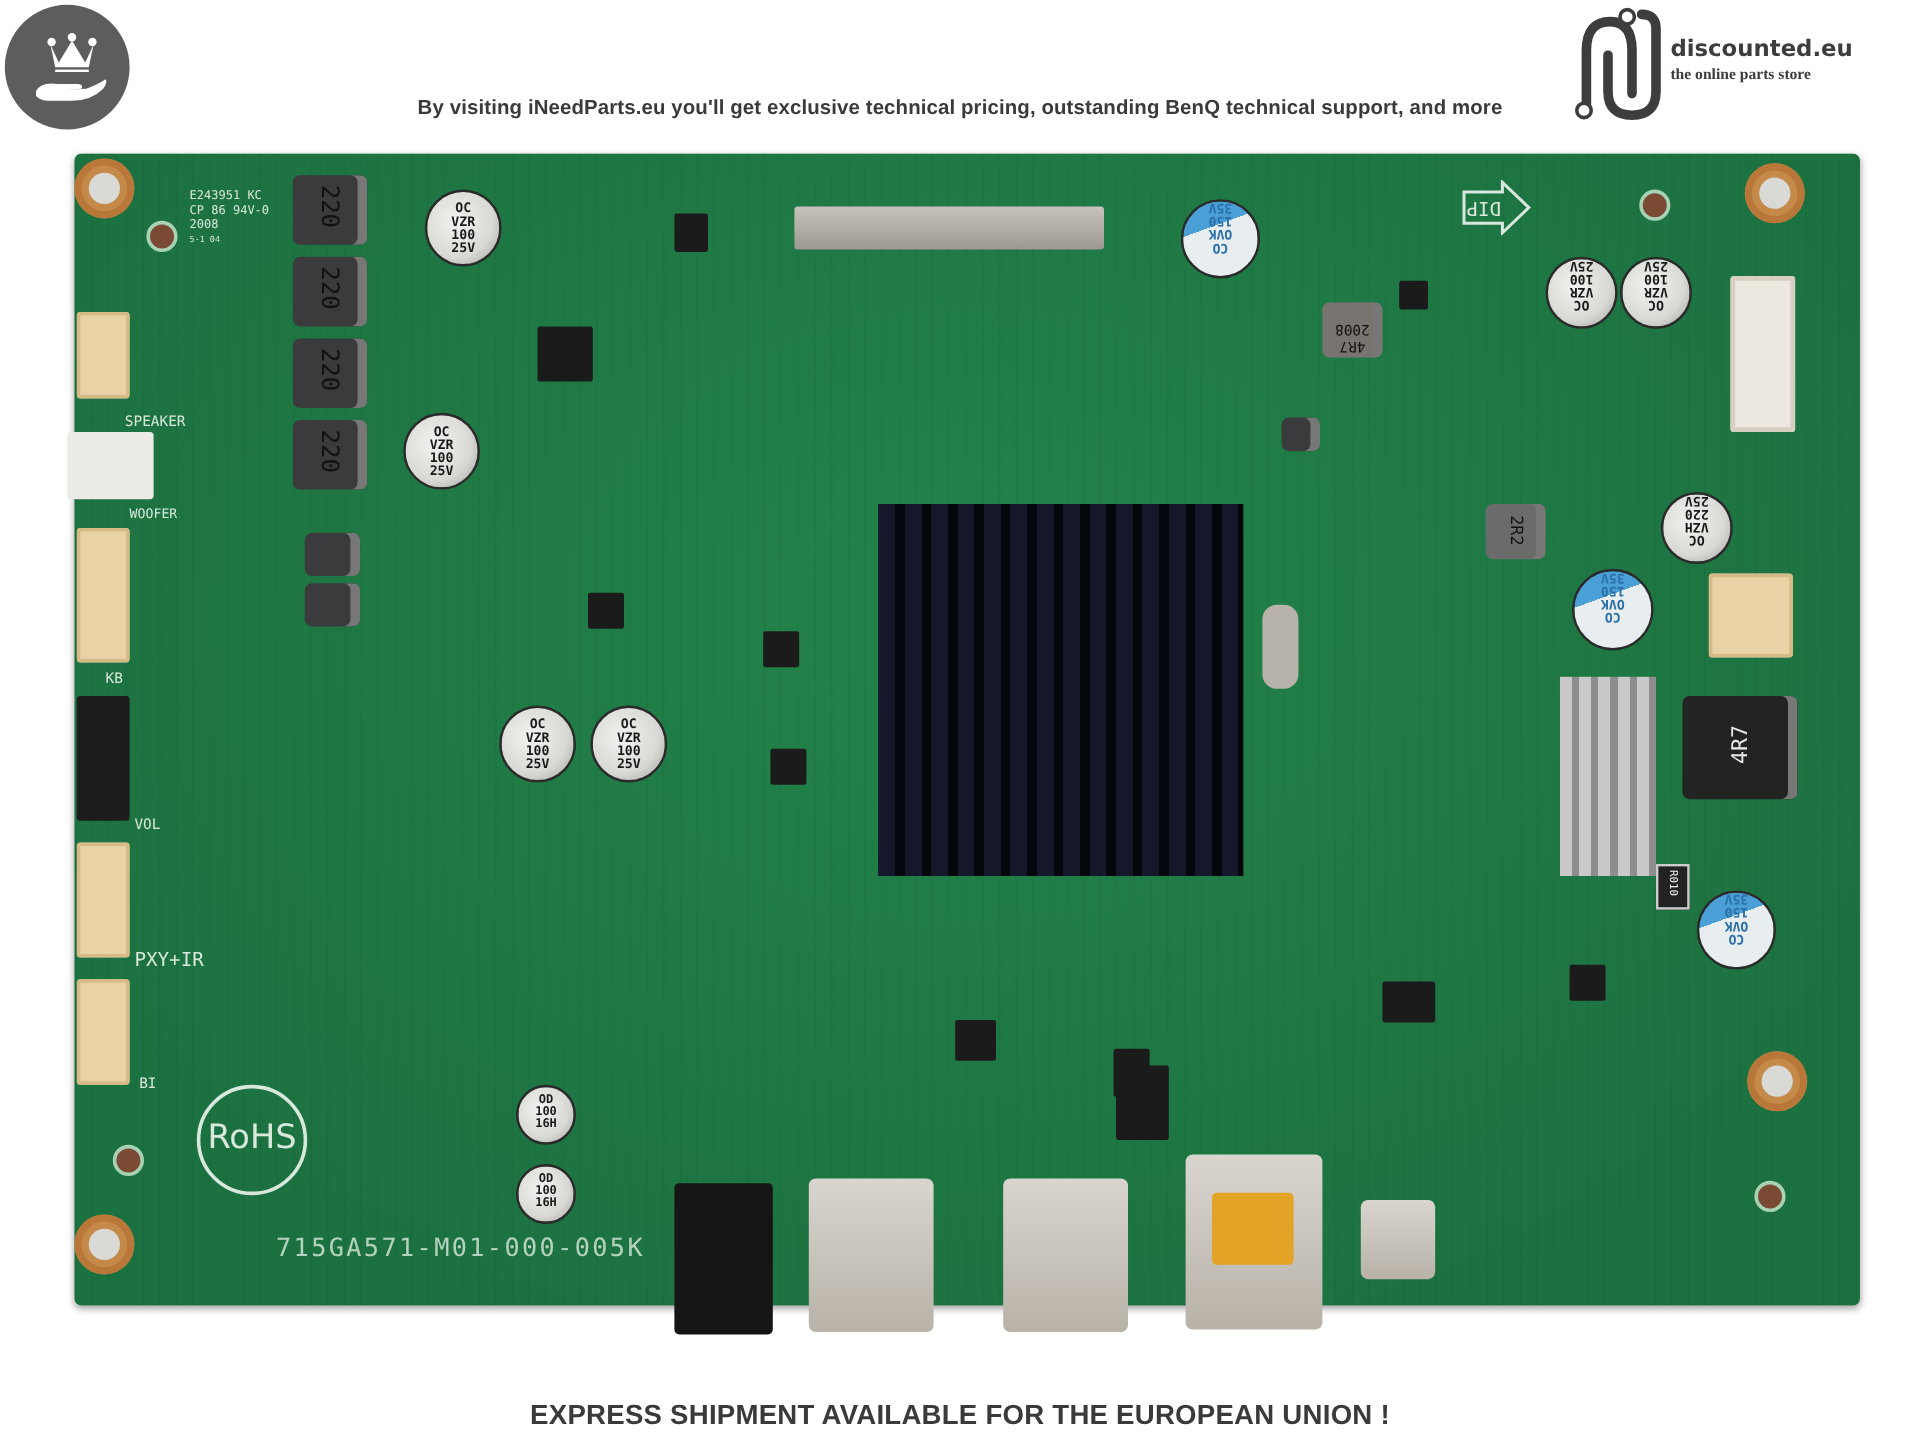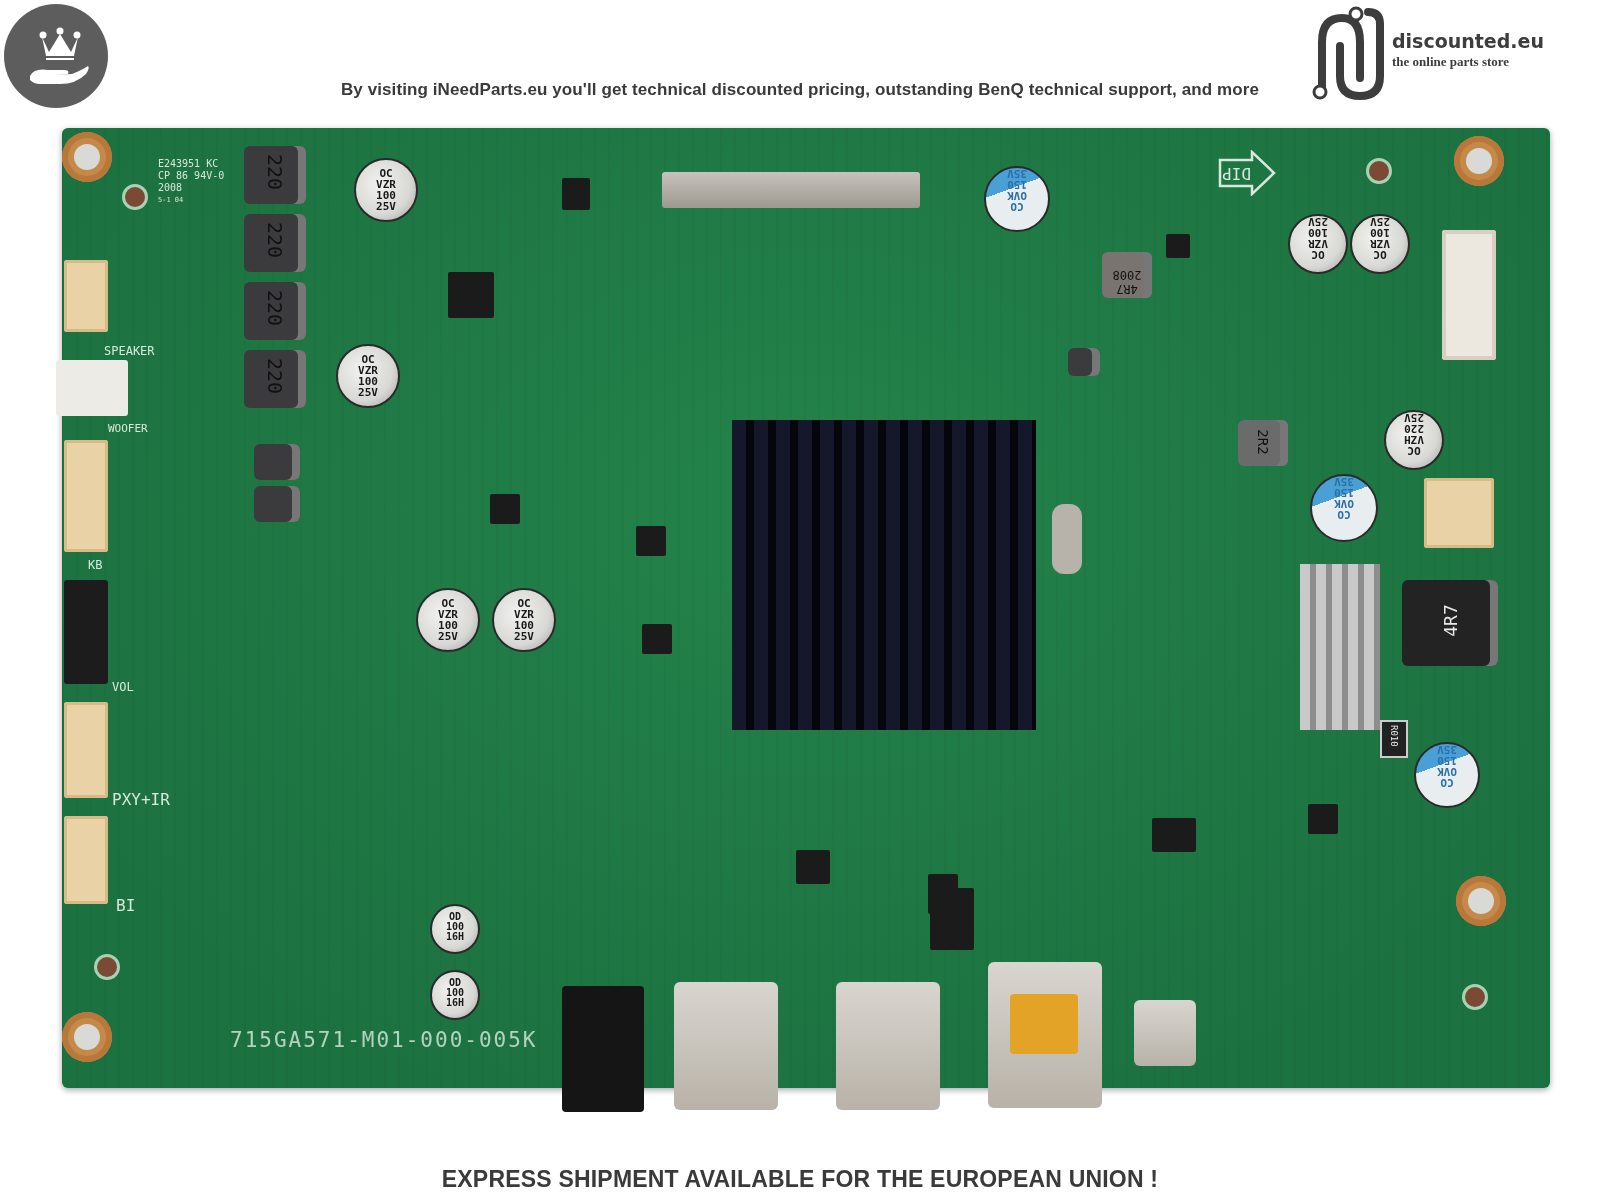--- a/index.html
+++ b/index.html
@@ -41,21 +41,21 @@
     <g fill="#ffffff">
       <circle cx="39" cy="31" r="3.5"></circle>
         <circle cx="56" cy="27" r="3.5"></circle>
         <circle cx="73" cy="31" r="3.5"></circle>
       <path d="M38 33 L45 48 L56 30 L67 48 L74 33 L70 52 L42 52 Z"></path>
       <rect x="42" y="54" width="28" height="2"></rect>
       <path d="M26 72 Q30 64 44 66 L60 66 Q66 66 64 70 L50 71 L68 70 Q78 66 84 62 Q86 64 82 70 Q72 80 56 80 L36 80 Q30 80 26 76 Z"></path>
     </g>
   </svg>
 </div>
-<div class="abs tagline">By visiting iNeedParts.eu you'll get technical discounted pricing, outstanding BenQ technical support, and more</div>
+<div class="abs tagline">By visiting iNeedParts.eu you'll get exclusive technical pricing, outstanding BenQ technical support, and more</div>
 
 <div class="abs" style="left:1310px;top:2px;width:290px;height:100px;">
   <svg class="abs" style="left:0;top:0;" width="80" height="100" viewBox="0 0 80 100">
     <g fill="none" stroke="#3d3d3d" stroke-width="8" stroke-linecap="round">
       <path d="M12 86 L12 40 Q12 16 32 16 Q50 16 50 40 L50 76"></path>
       <path d="M30 44 L30 74 Q30 94 50 94 Q70 94 70 74 L70 22 Q70 10 58 10"></path>
     </g>
     <circle cx="10" cy="90" r="6" fill="#fff" stroke="#3d3d3d" stroke-width="3"></circle>
     <circle cx="46" cy="12" r="6" fill="#fff" stroke="#3d3d3d" stroke-width="3"></circle>
   </svg>
@@ -92,21 +92,21 @@
   <div class="abs silk" style="left:42px;top:216px;font-size:12px;">SPEAKER</div>
   <div class="abs" style="left:-6px;top:232px;width:72px;height:56px;background:#ecebe6;border-radius:3px;"></div>
   <div class="abs silk" style="left:46px;top:294px;font-size:11px;">WOOFER</div>
   <div class="abs conn" style="left:2px;top:312px;width:44px;height:112px;"></div>
   <div class="abs silk" style="left:26px;top:430px;font-size:12px;">KB</div>
   <div class="abs conn-black" style="left:2px;top:452px;width:44px;height:104px;"></div>
   <div class="abs silk" style="left:50px;top:552px;font-size:12px;">VOL</div>
   <div class="abs conn" style="left:2px;top:574px;width:44px;height:96px;"></div>
   <div class="abs silk" style="left:50px;top:662px;font-size:16px;">PXY+IR</div>
   <div class="abs conn" style="left:2px;top:688px;width:44px;height:88px;"></div>
-  <div class="abs silk" style="left:54px;top:768px;font-size:16px;">BI</div>
+  <div class="abs silk" style="left:54px;top:768px;font-size:12px;">BI</div>
 
   <div class="abs inductor" style="left:182px;top:18px;">
       <span class="ind-label">220</span>
     </div>
   <div class="abs inductor" style="left:182px;top:86px;">
       <span class="ind-label">220</span>
     </div>
   <div class="abs inductor" style="left:182px;top:154px;">
       <span class="ind-label">220</span>
     </div>
@@ -216,20 +216,23 @@
   <div class="abs ic" style="left:580px;top:496px;width:30px;height:30px;"></div>
   <div class="abs ic" style="left:500px;top:50px;width:28px;height:32px;"></div>
   <div class="abs ic" style="left:1104px;top:106px;width:24px;height:24px;"></div>
   <div class="abs ic" style="left:1090px;top:690px;width:44px;height:34px;"></div>
   <div class="abs ic" style="left:1246px;top:676px;width:30px;height:30px;"></div>
   <div class="abs ic" style="left:734px;top:722px;width:34px;height:34px;"></div>
   <div class="abs ic" style="left:866px;top:746px;width:30px;height:40px;"></div>
   <div class="abs ic" style="left:868px;top:754px;width:44px;height:62px;top:760px;"></div>
   <div class="abs" style="left:990px;top:376px;width:30px;height:70px;background:#b8b3aa;border-radius:12px;"></div>
 
+  <div class="abs" style="left:102px;top:776px;width:86px;height:86px;border:3px solid #d8e8dc;border-radius:50%;">
+    <div class="silk" style="font-family:'DejaVu Sans',sans-serif;font-size:28px;text-align:center;margin-top:24px;">RoHS</div>
+  </div>
 
   <div class="abs silk" style="left:168px;top:900px;font-size:21px;letter-spacing:2px;color:#cfe3d5;opacity:0.85;">715GA571-M01-000-005K</div>
 </div>
 
 <div class="abs" style="left:562px;top:986px;width:82px;height:126px;background:#151515;border-radius:4px;"></div>
 <div class="abs port" style="left:674px;top:982px;width:104px;height:128px;"></div>
 <div class="abs port" style="left:836px;top:982px;width:104px;height:128px;"></div>
 <div class="abs port" style="left:988px;top:962px;width:114px;height:146px;">
   <div class="abs" style="left:22px;top:32px;width:68px;height:60px;background:#e3a326;border-radius:4px;"></div>
 </div>

